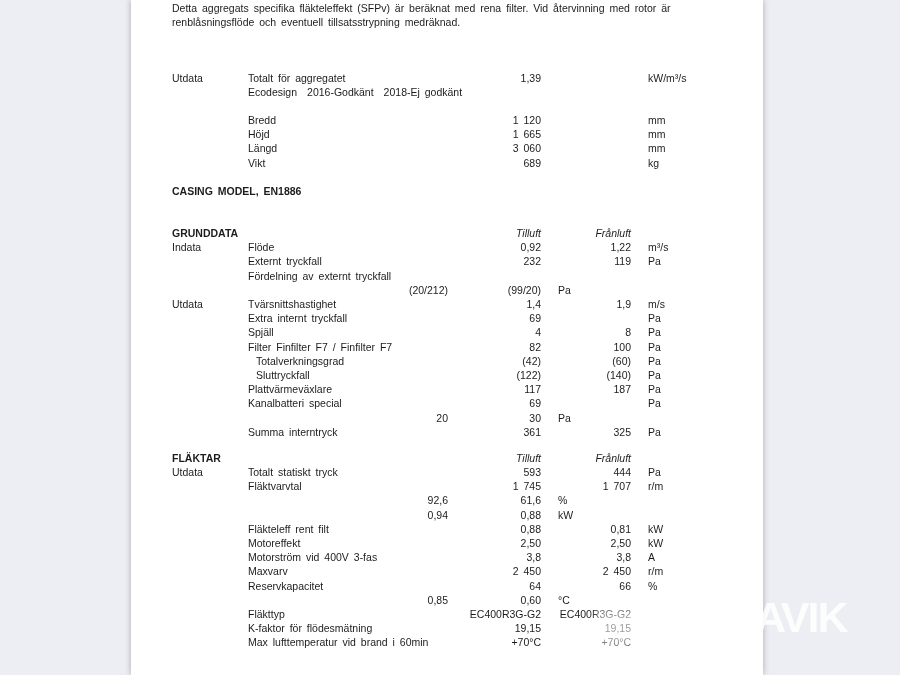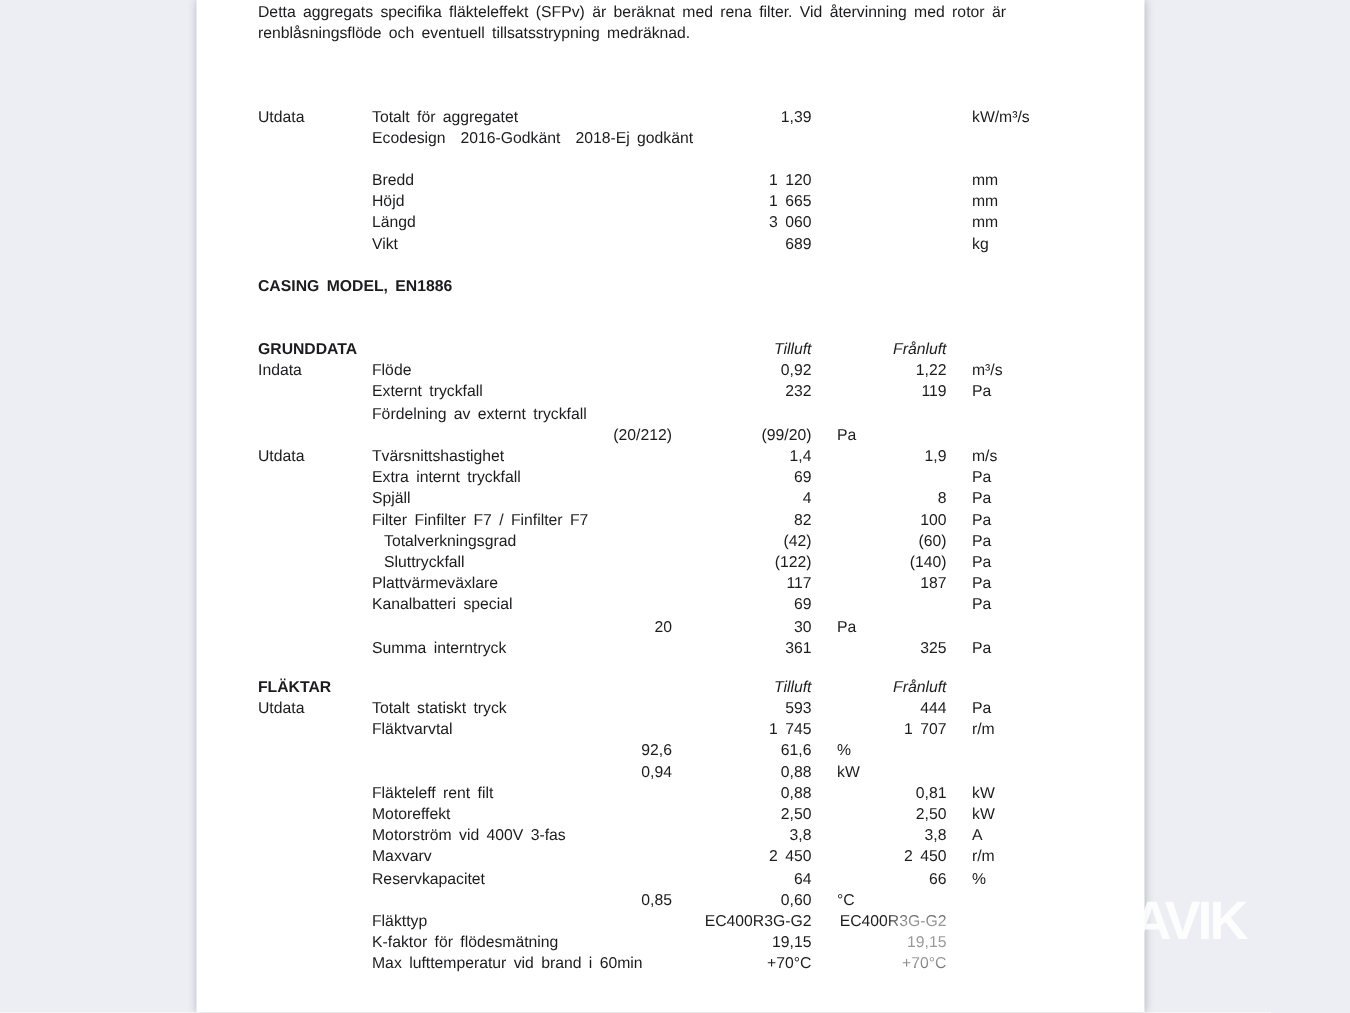--- a/index.html
+++ b/index.html
@@ -36,21 +36,21 @@
   .c-param.span-rest { grid-column:2 / 6; }
   .c-param .part { margin-right:10px; }
 
   #sections > section { display:block; }
   #sections > section { margin-top:14px; }
   #sections > section:first-child { margin-top:27px; }
   #sections > section:last-child { margin-top:12px; }
 
   .watermark {
     position:absolute; left:755px; top:596px;
-    font-size:36px; font-weight:bold; letter-spacing:-2px;
+    font-size:43px; font-weight:bold; letter-spacing:-2px;
     color:rgba(255,255,255,0.85);
     z-index:5; white-space:nowrap; line-height:1;
   }
   .fade-blob {
     position:absolute; left:595px; top:609px; width:72px; height:38px;
     background:rgba(255,255,255,0.55); filter:blur(4px);
     border-radius:8px; z-index:4;
   }
 </style>
 </head>

